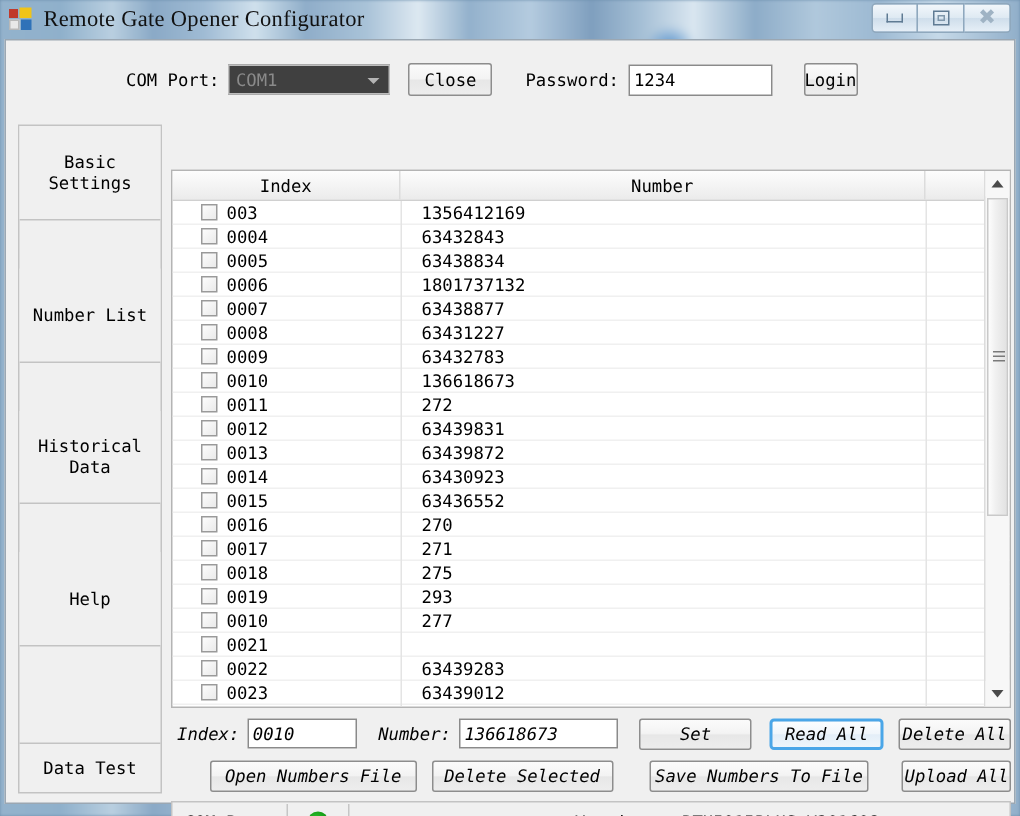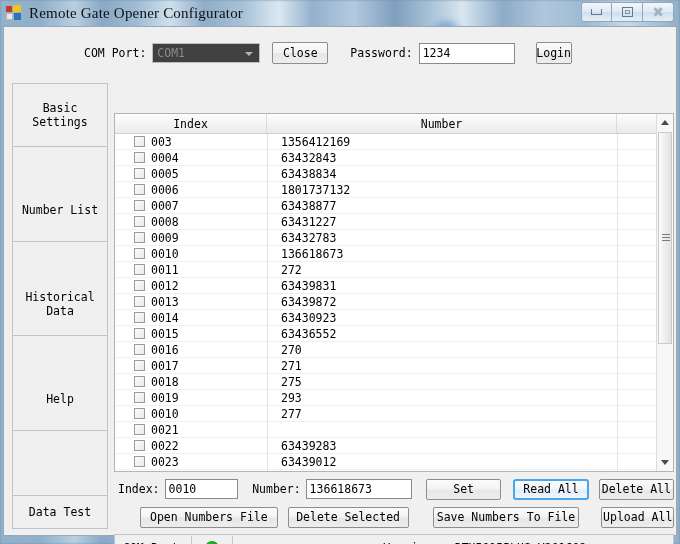--- a/index.html
+++ b/index.html
@@ -350,20 +350,21 @@
   #controls {
     position: absolute;
     left: 110px; top: 448px;
     width: 560px;
     height: 56px;
   }
   #ctrl-row1, #ctrl-row2 {
     display: flex;
     align-items: center;
     height: 28px;
+    font-style: italic;
   }
   #index-label { margin-left: 4px; }
   #index-input {
     margin-left: 5px;
     width: 76px; height: 20px;
     background: #fff;
     border: 1px solid #8a8a8a;
     box-sizing: border-box;
     font-family: "DejaVu Sans Mono", monospace;
     font-size: 11.5px;

